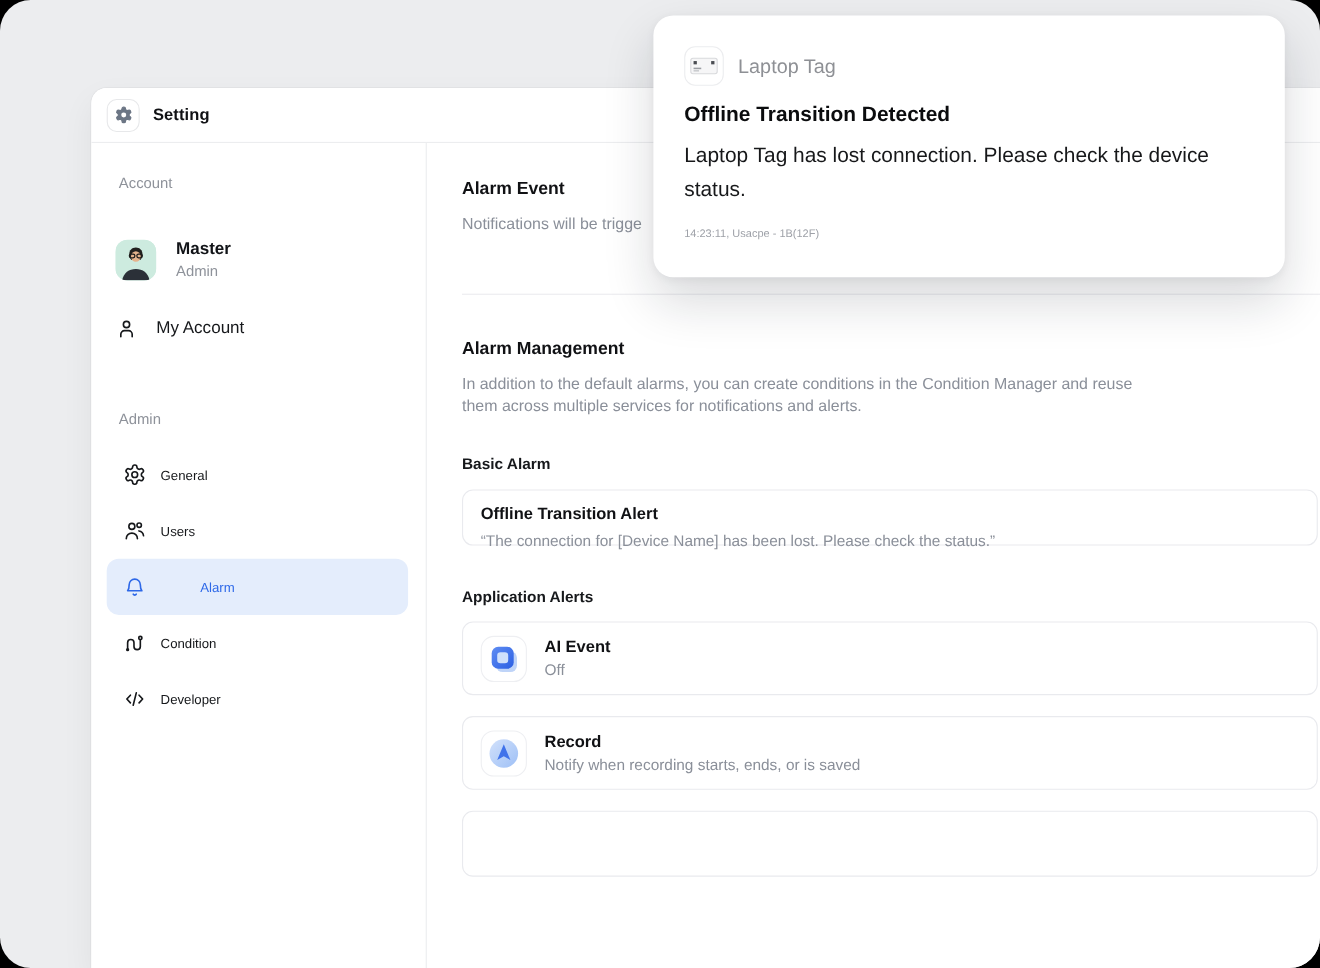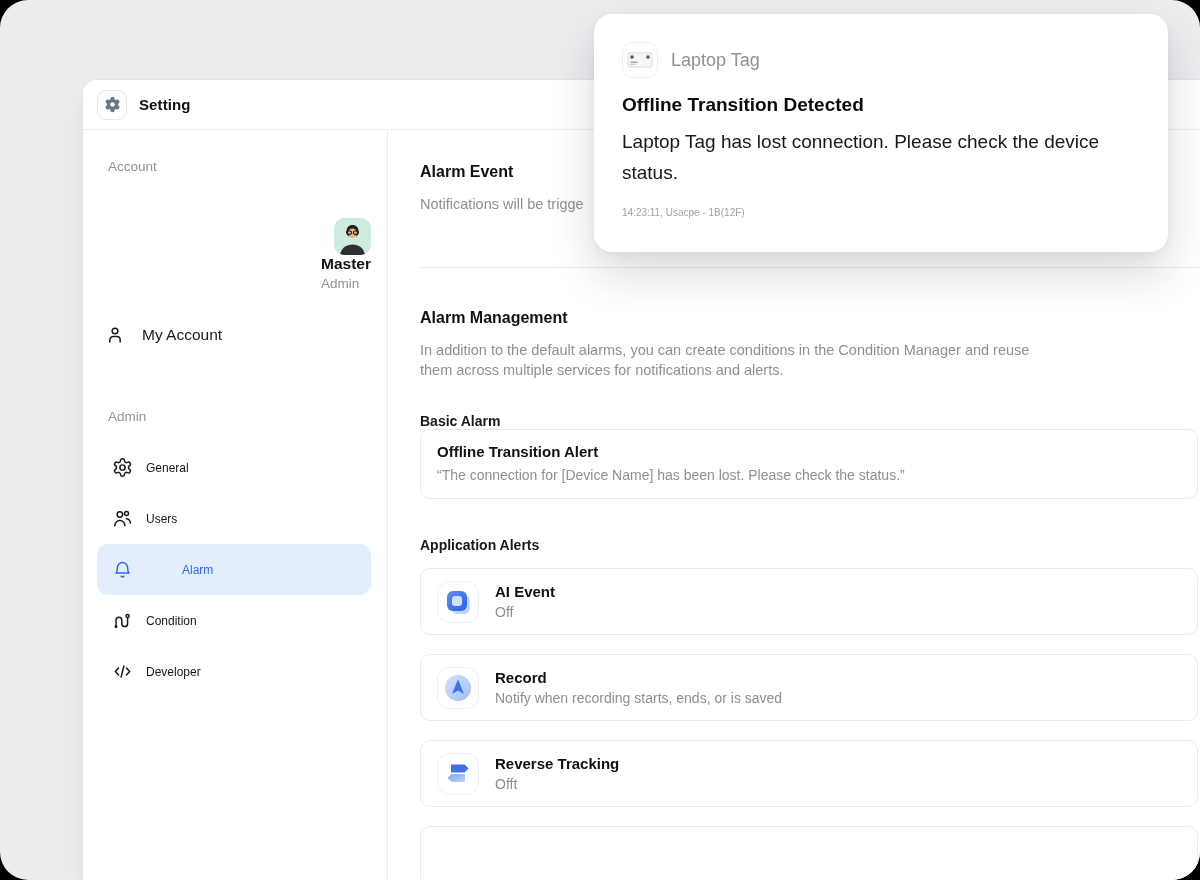--- a/index.html
+++ b/index.html
@@ -17,21 +17,21 @@
   .app-title { font-size:15px; font-weight:bold; color:#101114; margin-left:12px; letter-spacing:.1px; }
 
   .window-body { display:flex; height:calc(100% - 50px); }
 
   
   .sidebar { width:305px; border-right:1px solid #ECEDEF; padding:0 16px 0 14px; background:#fff; flex-shrink:0; }
   .section-label { font-size:13.5px; color:#8E929A; margin-left:11px; }
   .section-label.account { padding-top:29px; }
   .section-label.admin { margin-top:60px; }
 
-  .profile-row { display:flex; align-items:flex-end; margin:44px 0 0 8px;flex-direction:column; }
+  .profile-row { display:flex; align-items:flex-start; margin:44px 0 0 8px; }
   .avatar { width:37px; height:37px; border-radius:11px; background:#CDEBDF; overflow:hidden; flex-shrink:0; }
   .profile-text { margin-left:18px; }
   .profile-name { font-size:15.5px; color:#121418; font-weight:bold; }
   .profile-role { font-size:13.5px; color:#9094 9B; color:#8E929A; margin-top:3px; }
 
   .my-account-row { display:flex; align-items:center; margin:30px 0 0 8px; height:28px; cursor:pointer; }
   .my-account-row .label { font-size:15.5px; color:#16181B; margin-left:17px; }
 
   .nav { margin-top:18px; }
   .nav-item { display:flex; align-items:center; height:51px; border-radius:11px; padding-left:15px; color:#16181B; cursor:pointer; }
@@ -44,21 +44,21 @@
   .h-main { font-size:16px; font-weight:bold; color:#101114; }
   #alarm-event-title { margin-top:33px; }
   .desc { font-size:14.5px; color:#8A8F99; line-height:20px; }
   #alarm-event-desc { margin-top:13px; }
   .divider { height:1px; background:#EBECEF; margin:53px 0 0 0; }
   #alarm-mgmt-title { margin-top:41px; }
   #alarm-mgmt-desc { margin-top:13px; max-width:620px; }
   .h-sub { font-size:14px; font-weight:bold; color:#16181B; }
   #basic-alarm-label { margin-top:33px; }
   .card { border:1px solid #E9EAEE; border-radius:10px; background:#fff; margin-right:2px; }
-  .basic-card { height:70px; padding:13px 16px; }
+  .basic-card { margin-top:16px; height:51px; padding:13px 16px; }
   .card-title { font-size:15px; font-weight:bold; color:#101114; }
   .card-quote { font-size:14px; color:#8A8F99; margin-top:7px; }
   #application-alerts-label { margin-top:38px; }
   .alert-card { margin-top:15px; height:67px; display:flex; align-items:center; padding:0 16px; }
   .alert-card + .alert-card { margin-top:19px; }
   .icon-tile { width:42px; height:42px; border:1px solid #EEEFF2; border-radius:12px; position:relative; flex-shrink:0; background:#fff; }
   .alert-text { margin-left:16px; }
   .alert-title { font-size:15px; font-weight:bold; color:#101114; }
   .alert-sub { font-size:14px; color:#8A8F99; margin-top:4px; }
   .partial-card { margin-top:19px; height:60px; }
@@ -223,38 +223,20 @@
               <circle cx="20" cy="20" r="13" fill="url(#recg)"></circle>
               <path d="M20 11.5 L26 26 L20 22.4 L14 26 Z" fill="#3F72EA"></path>
             </svg>
           </div>
           <div class="alert-text">
             <div class="alert-title">Record</div>
             <div class="alert-sub">Notify when recording starts, ends, or is saved</div>
           </div>
         </div>
 
-        <div class="card alert-card">
-          <div class="icon-tile">
-            <svg width="40" height="40" viewBox="0 0 40 40" style="position:absolute;left:0;top:0;">
-              <defs>
-                <linearGradient id="revg" x1="0" y1="0" x2="1" y2="1">
-                  <stop offset="0" stop-color="#7FA7F4"></stop>
-                    <stop offset="1" stop-color="#BDD2F9"></stop>
-                </linearGradient>
-              </defs>
-              <path d="M13 10.5 h13.5 l4 4 -4 4 H13 z" fill="#3E72EC"></path>
-              <path d="M27 20 H13.5 l-4 4 4 4 H27 z" fill="url(#revg)"></path>
-            </svg>
-          </div>
-          <div class="alert-text">
-            <div class="alert-title">Reverse Tracking</div>
-            <div class="alert-sub">Offt</div>
-          </div>
-        </div>
 
         <div class="card partial-card"></div>
 
       </div>
     </div>
   </div>
 
   <div class="toast">
     <div class="toast-head">
       <div class="toast-icon-tile">

